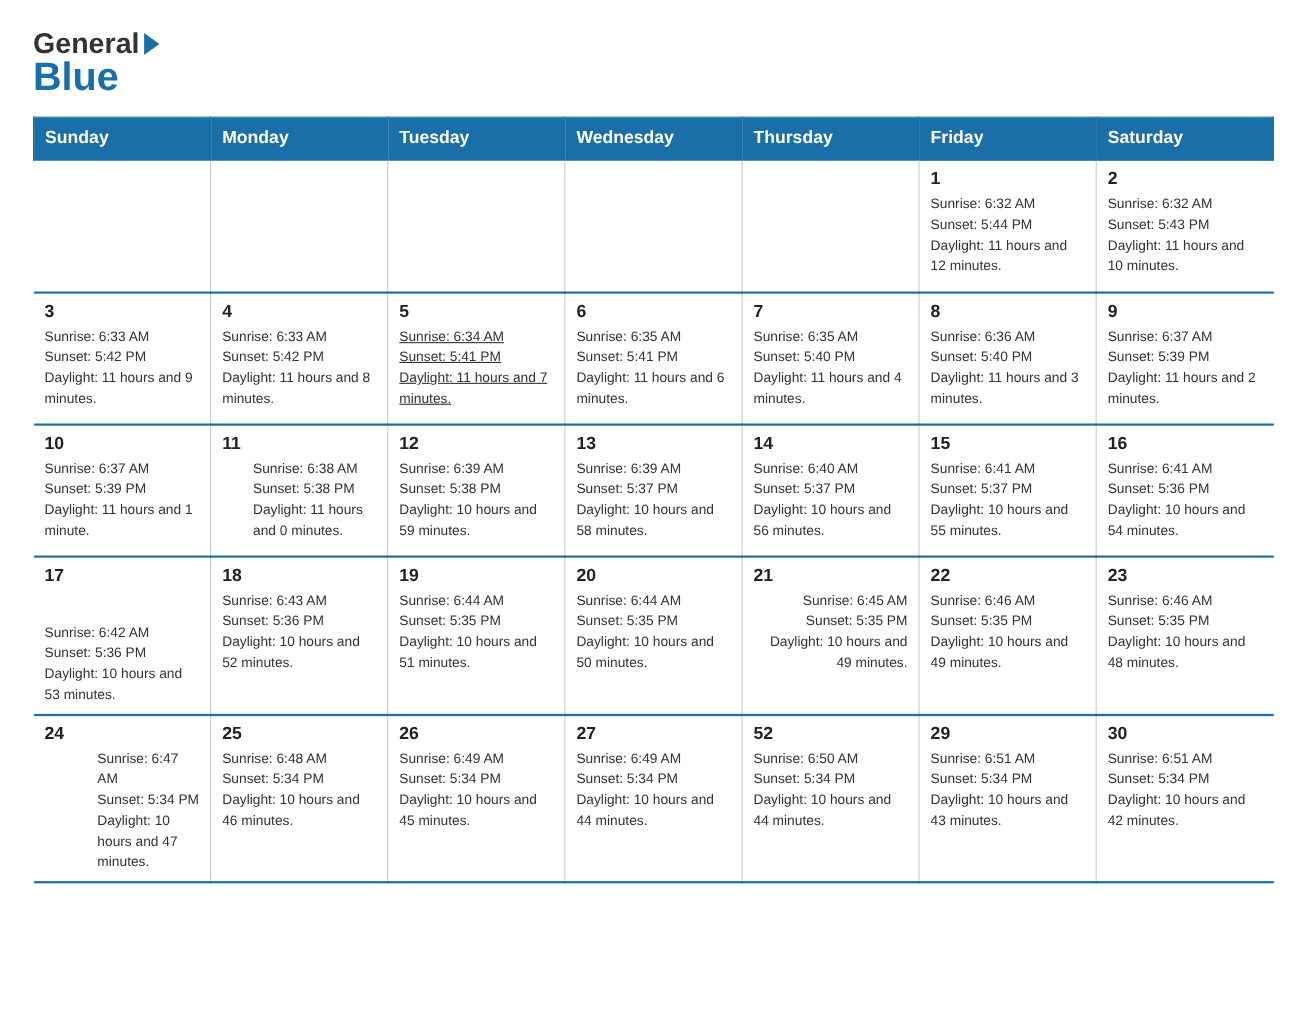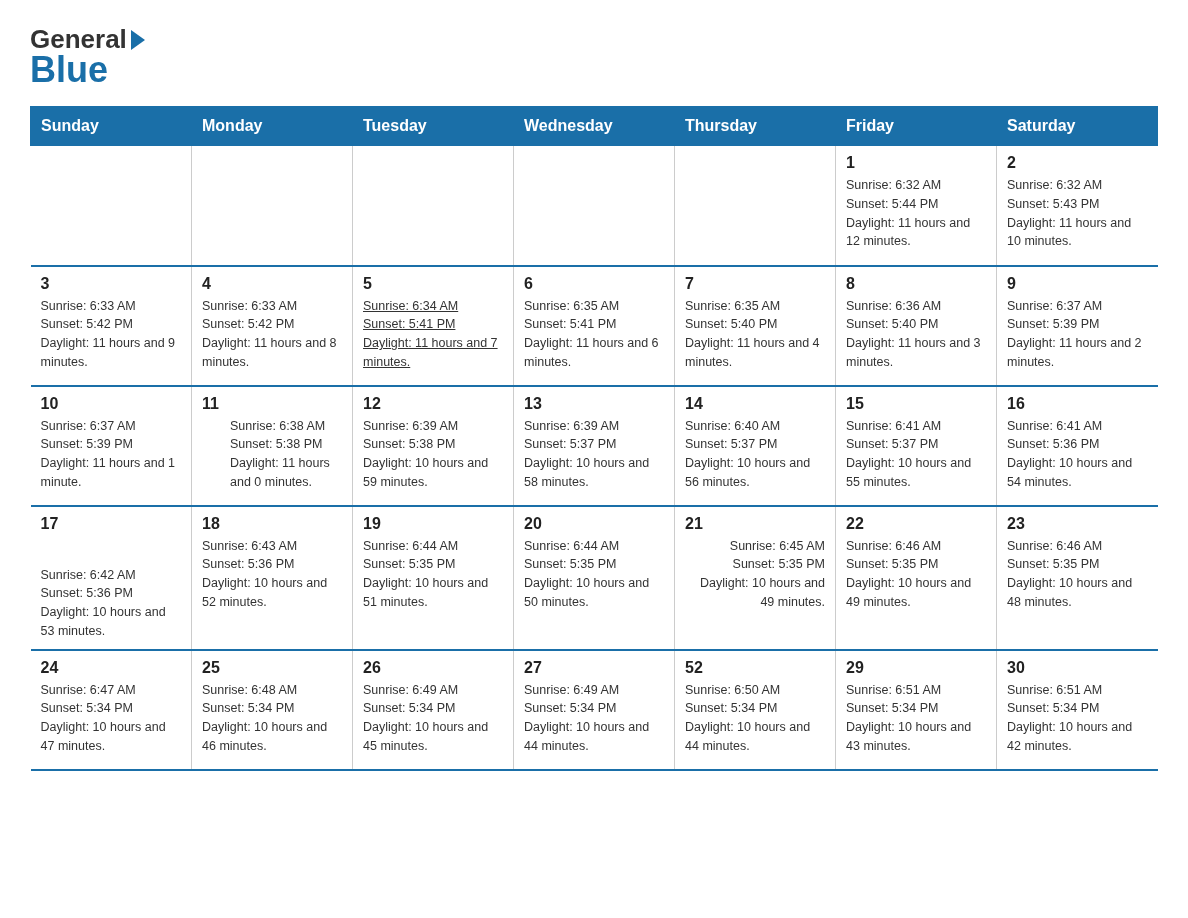--- a/index.html
+++ b/index.html
@@ -284,21 +284,21 @@
         <td>
           <span class="day-number">23</span>
           <div class="day-info" style="white-space: pre-line;">Sunrise: 6:46 AM
 Sunset: 5:35 PM
 Daylight: 10 hours and 48 minutes.</div>
         </td>
       </tr>
       <tr>
         <td>
           <span class="day-number">24</span>
-          <div class="day-info" style="white-space: pre-line;">Sunrise: 6:47 AM
+          <div class="day-info" style="white-space: pre-line; margin-left: 48px;">Sunrise: 6:47 AM
 Sunset: 5:34 PM
 Daylight: 10 hours and 47 minutes.</div>
         </td>
         <td>
           <span class="day-number">25</span>
           <div class="day-info" style="white-space: pre-line;">Sunrise: 6:48 AM
 Sunset: 5:34 PM
 Daylight: 10 hours and 46 minutes.</div>
         </td>
         <td>

